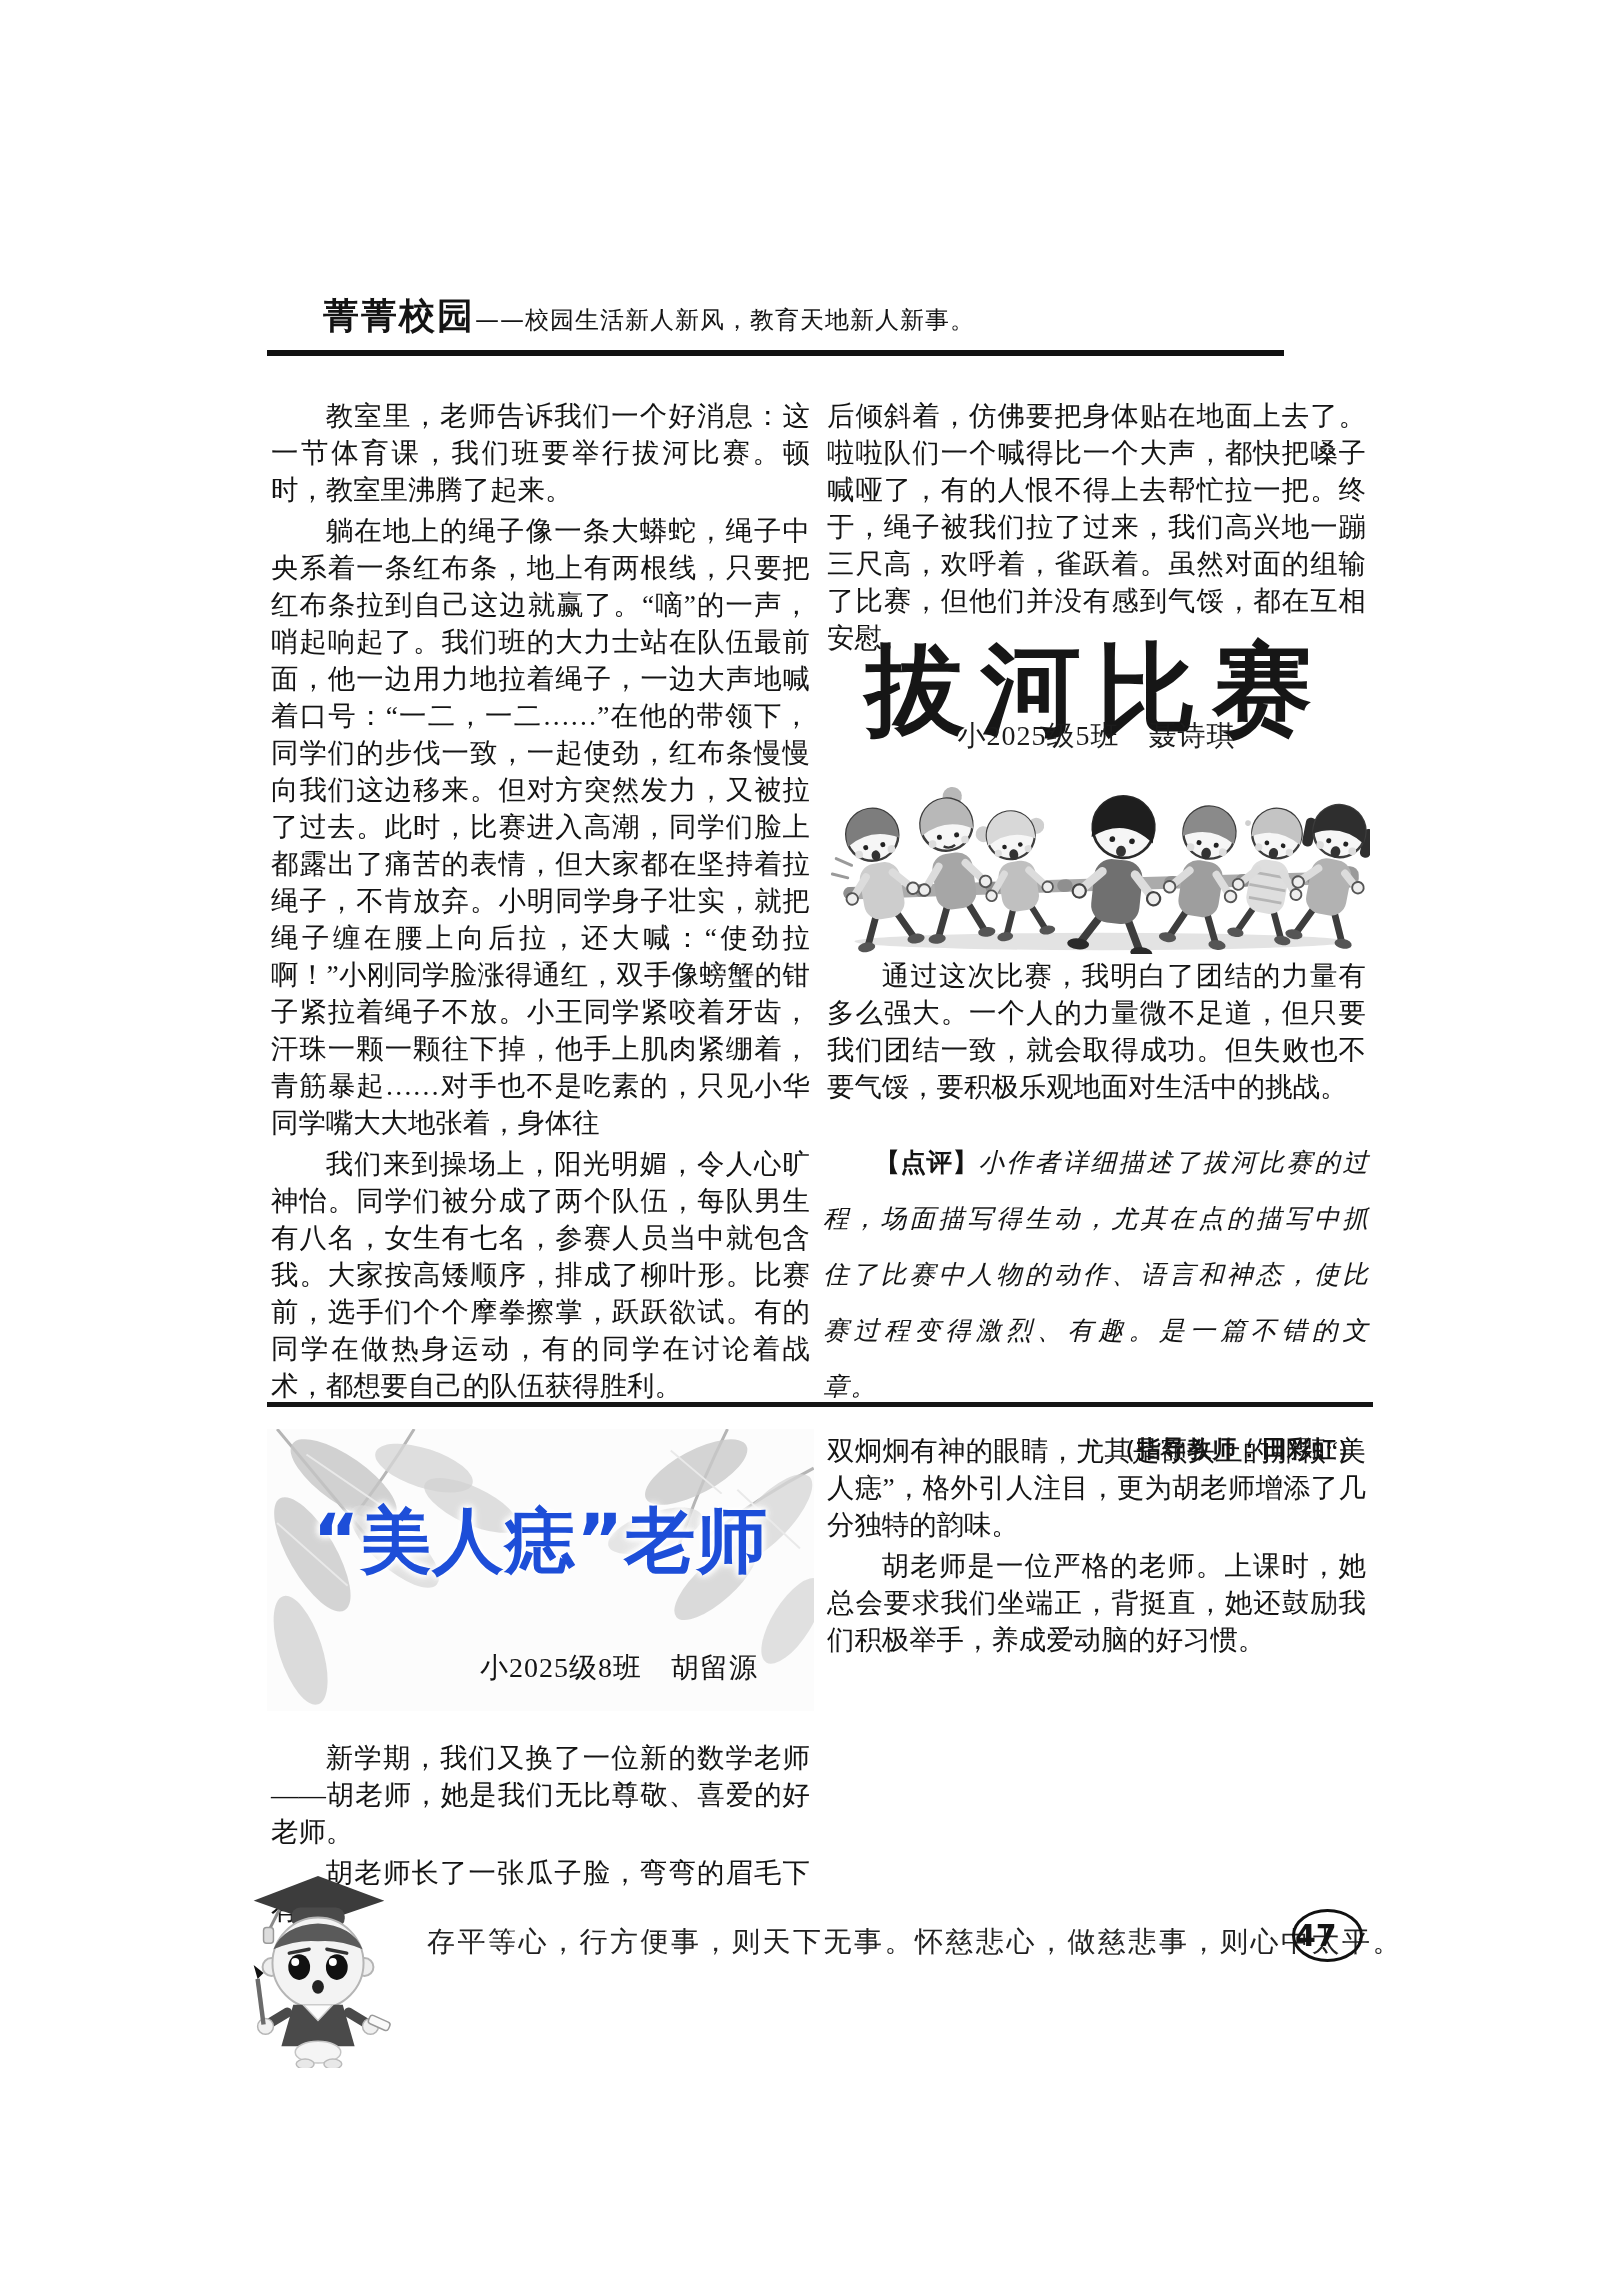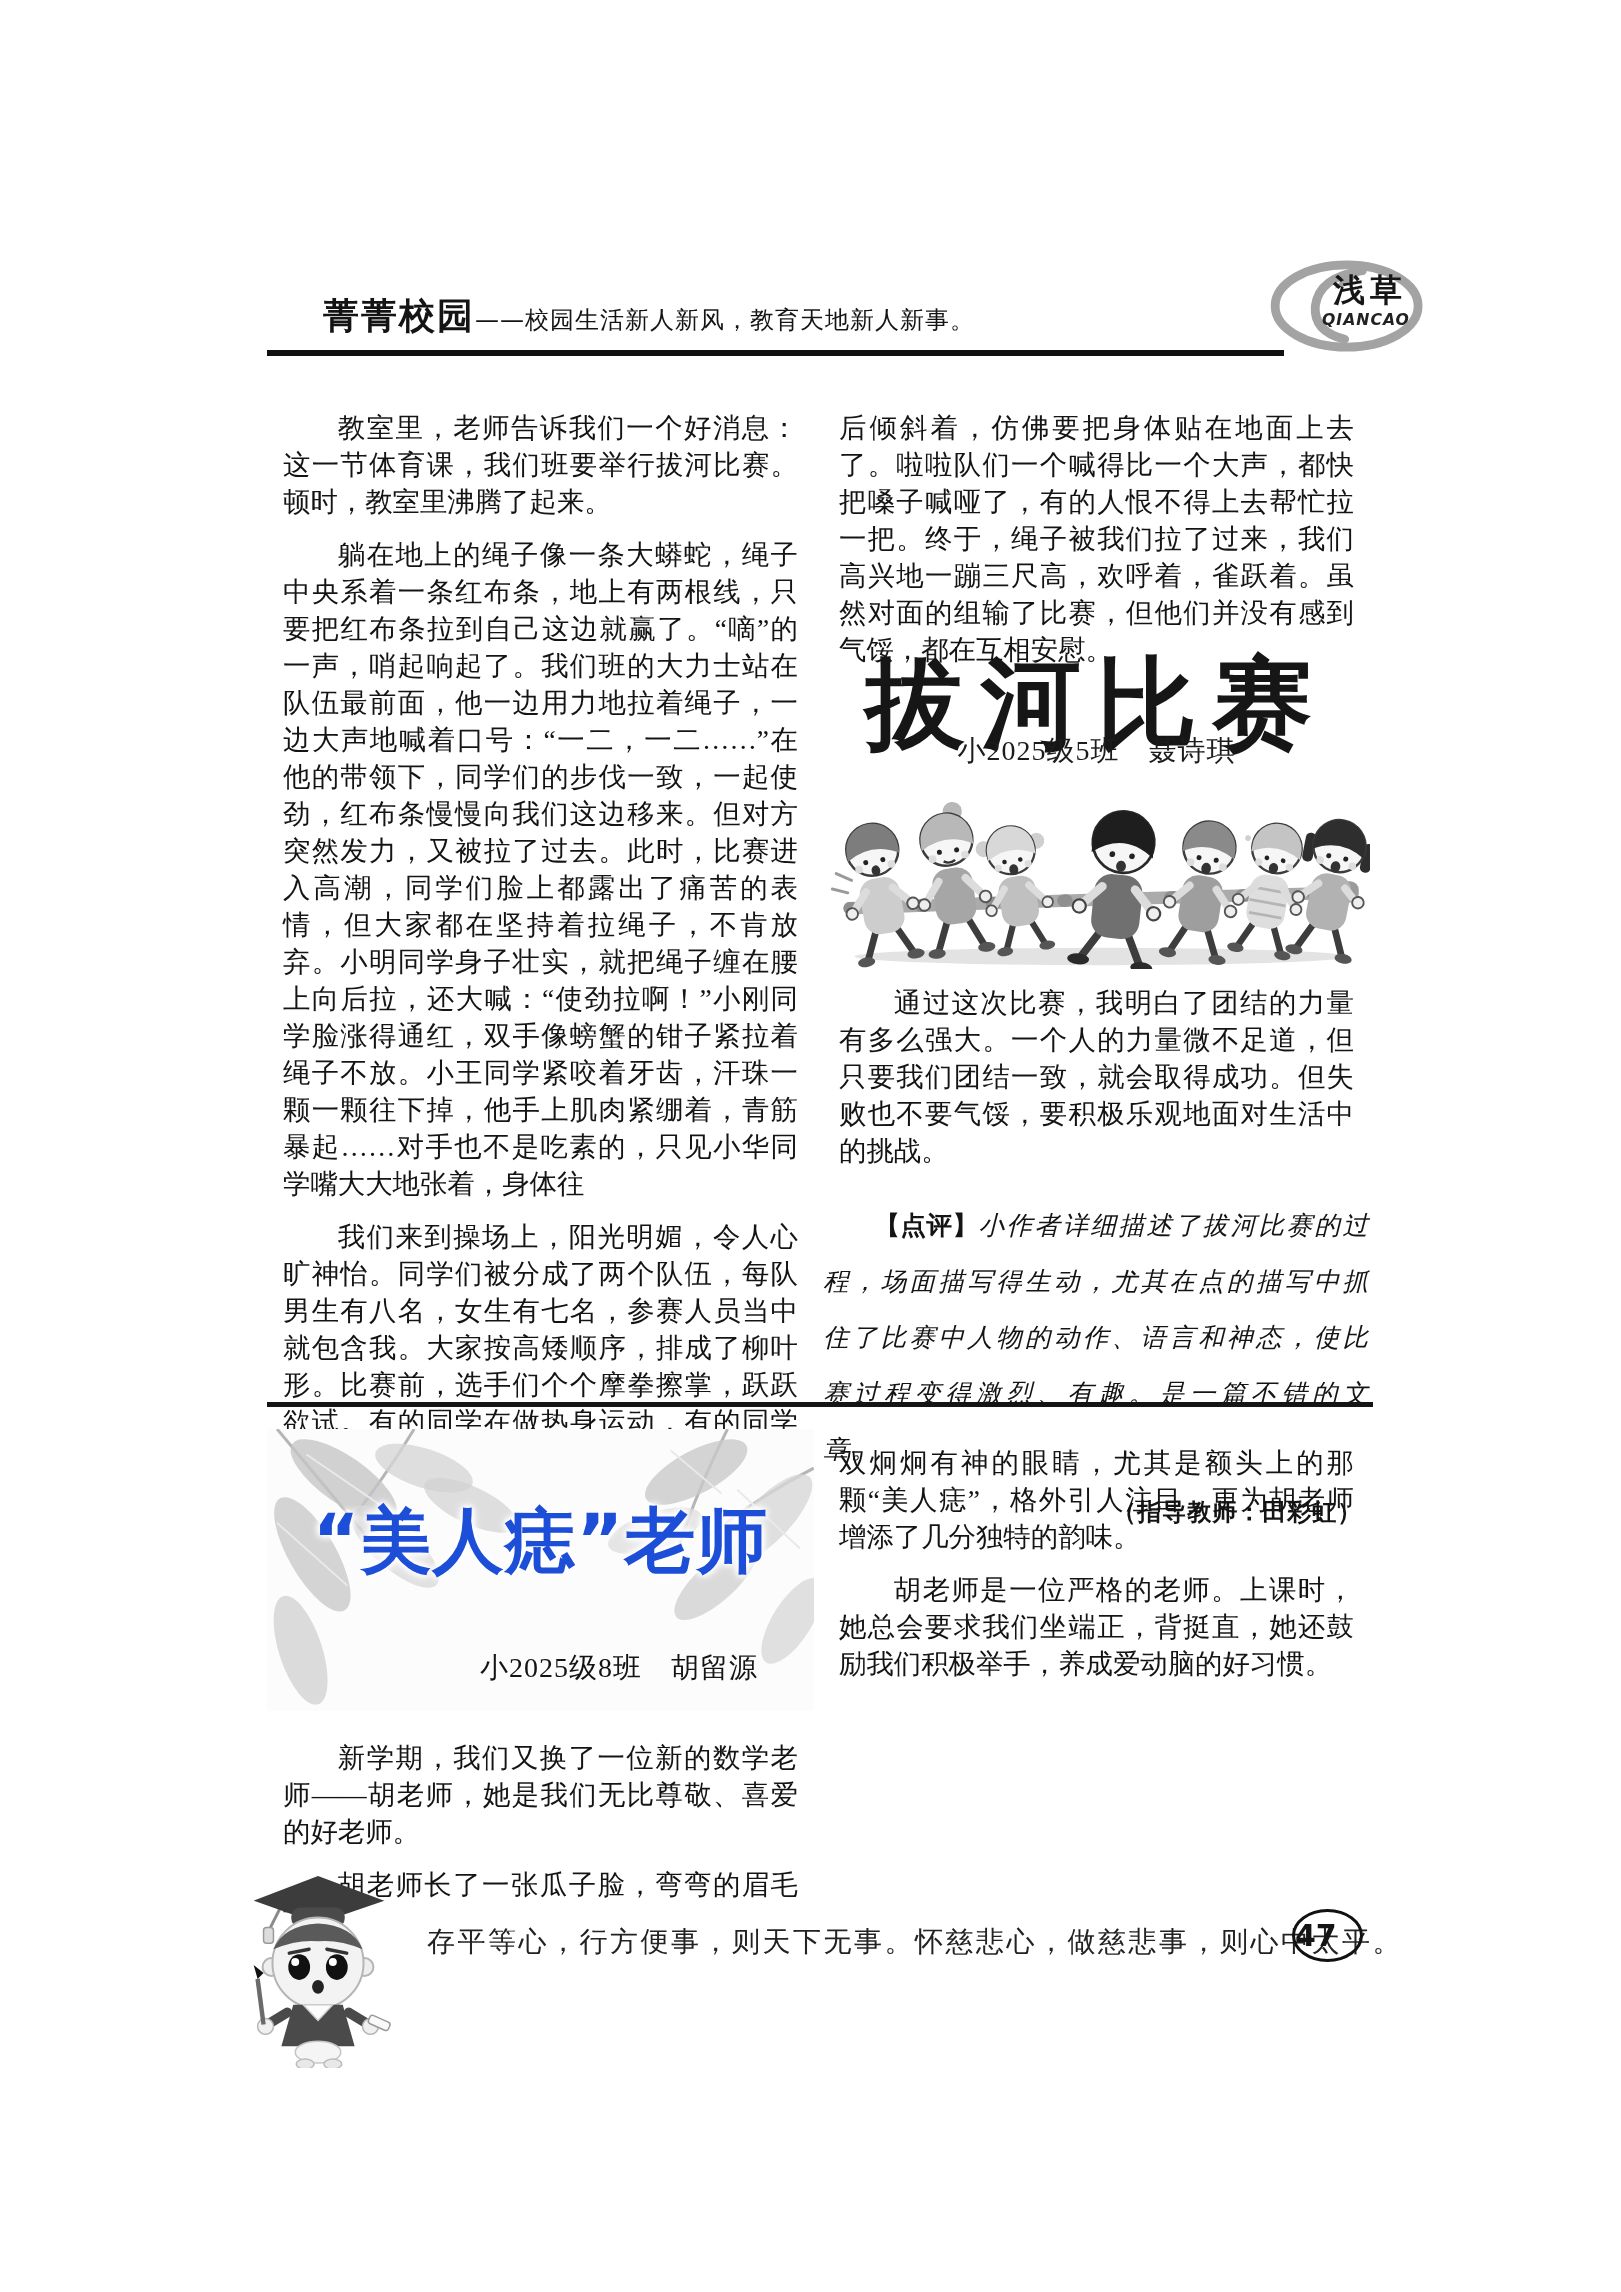--- a/index.html
+++ b/index.html
@@ -16,21 +16,21 @@
   .logo .cn{position:absolute;left:65px;top:9.8px;font-family:"DejaVu Sans",sans-serif;font-weight:900;font-size:32px;letter-spacing:4.9px;color:#161616;}
   .logo .en{position:absolute;left:54px;top:51px;font-family:"DejaVu Sans",sans-serif;font-weight:bold;font-style:italic;font-size:15.7px;color:#222;letter-spacing:1px;}
 
   
   .col{position:absolute;width:547px;}
   #colLT{left:267px;top:394px;}
   #colRT{left:823px;top:394px;}
   #colLB{left:267px;top:1429px;}
   #colRB{left:823px;top:1429px;}
   .bt{font-size:27.4px;line-height:37px;text-align:justify;}
-  .bt p{margin:16px;}
+  .bt p{margin:4px;}
   p.ind{text-indent:2em;}
 
   
   .t1{margin-top:13.7px;text-align:center;font-family:"DejaVu Sans","Liberation Sans",sans-serif;
       font-weight:900;font-size:100px;letter-spacing:15.7px;white-space:nowrap;color:#161616;}
   .byline{margin-top:9.8px;text-align:center;font-size:28px;letter-spacing:1px;color:#1c1c1c;height:41px;}
   .byline .gap{display:inline-block;width:29px;}
 
   .tug{display:block;margin-top:7.8px;}
 
@@ -66,29 +66,20 @@
 </head>
 <body>
 
 <div class="page">
 
   <div class="hdr">
     <span class="brand">菁菁校园</span><span class="tagline">——校园生活新人新风，教育天地新人新事。</span>
   </div>
   <div class="hdr-rule"></div>
 
-  <div class="logo">
-    <svg width="169" height="94" viewBox="0 0 172 96">
-      <ellipse cx="80" cy="48" rx="73" ry="42" fill="#ffffff" stroke="#a3a3a3" stroke-width="9"></ellipse>
-      <path d="M 96 12 Q 52 18 48 48 Q 46 74 78 82" fill="none" stroke="#a3a3a3" stroke-width="9" stroke-linecap="round"></path>
-      <path d="M 98 10 Q 84 28 68 30 Q 80 12 98 10 Z" fill="#a3a3a3"></path>
-    </svg>
-    <span class="cn">浅草</span>
-    <span class="en">QIANCAO</span>
-  </div>
 
   <div class="col bt" id="colLT">
     <p class="ind">教室里，老师告诉我们一个好消息：这一节体育课，我们班要举行拔河比赛。顿时，教室里沸腾了起来。</p>
     <p class="ind">躺在地上的绳子像一条大蟒蛇，绳子中央系着一条红布条，地上有两根线，只要把红布条拉到自己这边就赢了。“嘀”的一声，哨起响起了。我们班的大力士站在队伍最前面，他一边用力地拉着绳子，一边大声地喊着口号：“一二，一二……”在他的带领下，同学们的步伐一致，一起使劲，红布条慢慢向我们这边移来。但对方突然发力，又被拉了过去。此时，比赛进入高潮，同学们脸上都露出了痛苦的表情，但大家都在坚持着拉绳子，不肯放弃。小明同学身子壮实，就把绳子缠在腰上向后拉，还大喊：“使劲拉啊！”小刚同学脸涨得通红，双手像螃蟹的钳子紧拉着绳子不放。小王同学紧咬着牙齿，汗珠一颗一颗往下掉，他手上肌肉紧绷着，青筋暴起……对手也不是吃素的，只见小华同学嘴大大地张着，身体往</p>
     <p class="ind">我们来到操场上，阳光明媚，令人心旷神怡。同学们被分成了两个队伍，每队男生有八名，女生有七名，参赛人员当中就包含我。大家按高矮顺序，排成了柳叶形。比赛前，选手们个个摩拳擦掌，跃跃欲试。有的同学在做热身运动，有的同学在讨论着战术，都想要自己的队伍获得胜利。</p>
   </div>
 
   <div class="col bt" id="colRT">
     <p>后倾斜着，仿佛要把身体贴在地面上去了。啦啦队们一个喊得比一个大声，都快把嗓子喊哑了，有的人恨不得上去帮忙拉一把。终于，绳子被我们拉了过来，我们高兴地一蹦三尺高，欢呼着，雀跃着。虽然对面的组输了比赛，但他们并没有感到气馁，都在互相安慰。</p>
 

